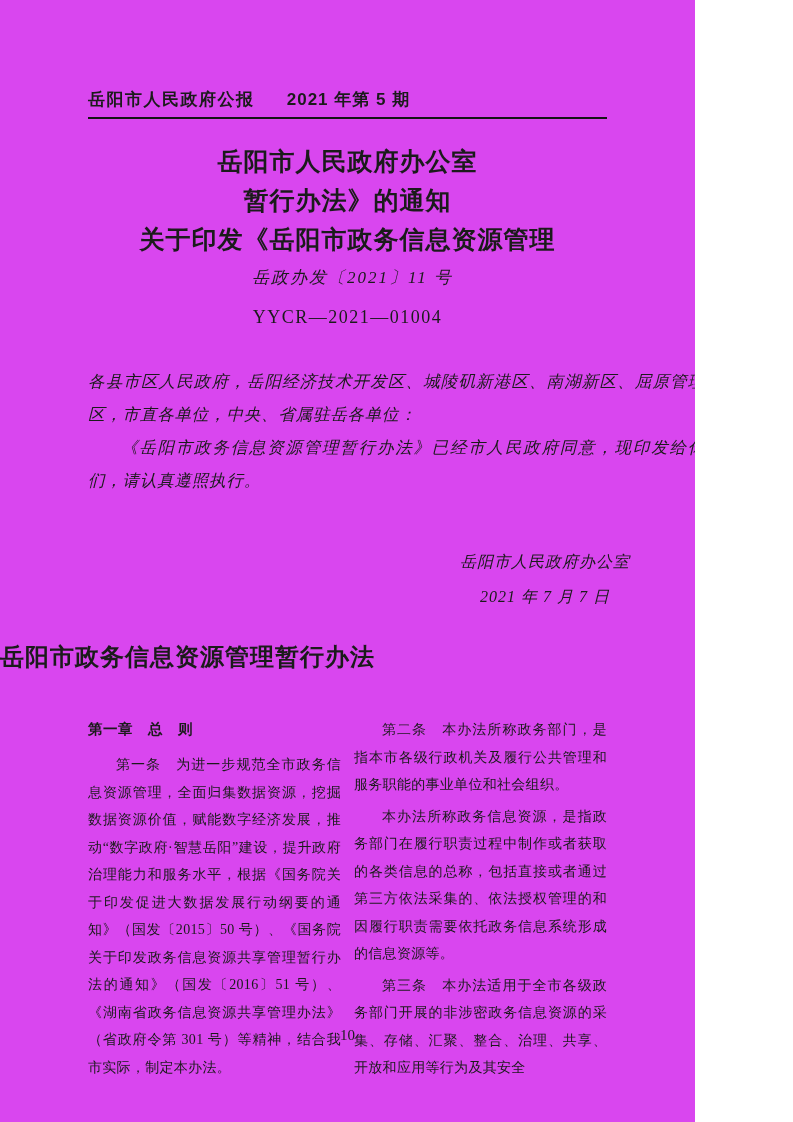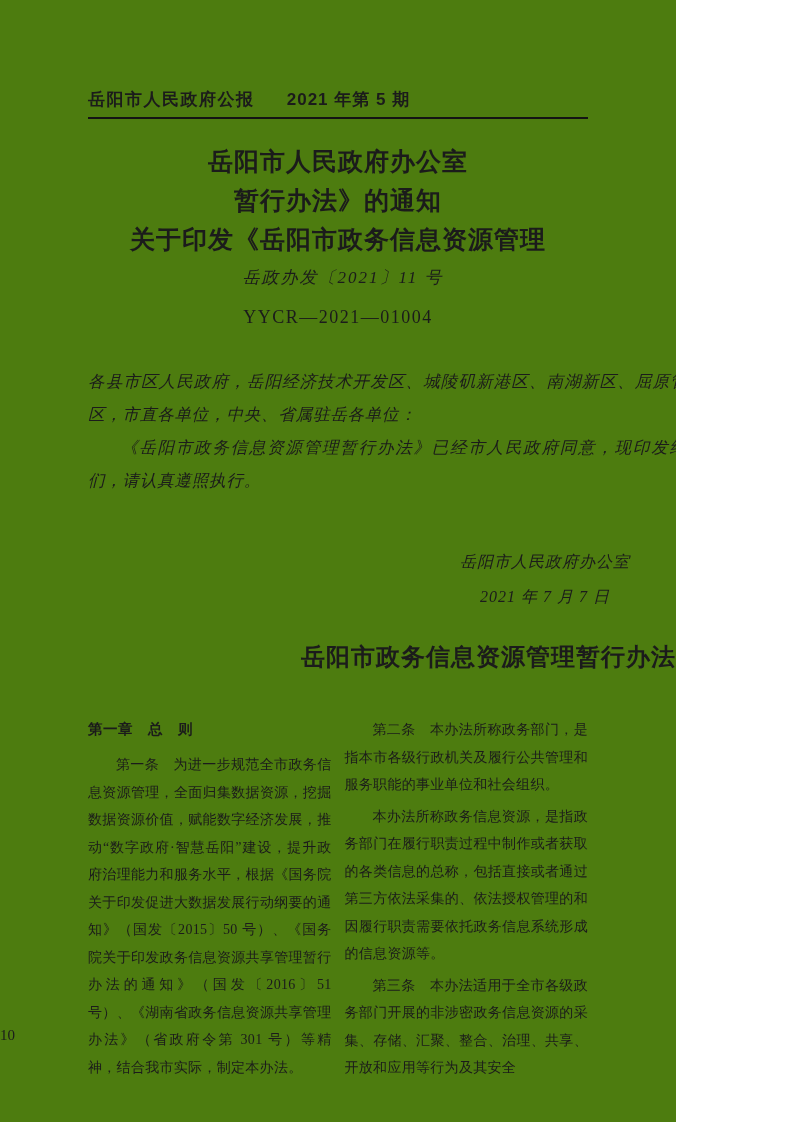--- a/index.html
+++ b/index.html
@@ -4,24 +4,25 @@
 <style>
   html, body {
     margin: 0;
     padding: 0;
     background: #ffffff;
   }
   .page {
     position: relative;
     width: 676px;
     height: 1122px;
-    background: #4d7c0f;
+    background: #d946ef;
     color: #1b1b1b;
     font-family: "Liberation Serif", "DejaVu Serif", serif;
     overflow: hidden;
+    padding-left: 19px;
   }
 
   
   .header {
     position: absolute;
     top: 88px;
     left: 88px;
     right: 88px;
     padding-bottom: 6px;
     border-bottom: 2px solid #141414;
@@ -95,21 +96,21 @@
     letter-spacing: 1px;
   }
 
   
   .reg-title {
     position: absolute;
     top: 641px;
     left: 0;
     right: 0;
     margin: 0;
-    text-align: right;
+    text-align: left;
     font-weight: bold;
     font-size: 24px;
     letter-spacing: 1px;
   }
 
   
   .columns {
     position: absolute;
     top: 716px;
     left: 88px;
@@ -133,20 +134,21 @@
     margin-bottom: 8px;
     letter-spacing: 0.5px;
   }
 
   
   .page-number {
     position: absolute;
     top: 1027px;
     left: 0;
     right: 0;
+    text-align: center;
     font-size: 15px;
   }
 </style>
 </head>
 <body>
 
 <div class="page">
 
   <header class="header">
     <span>岳阳市人民政府公报</span>

